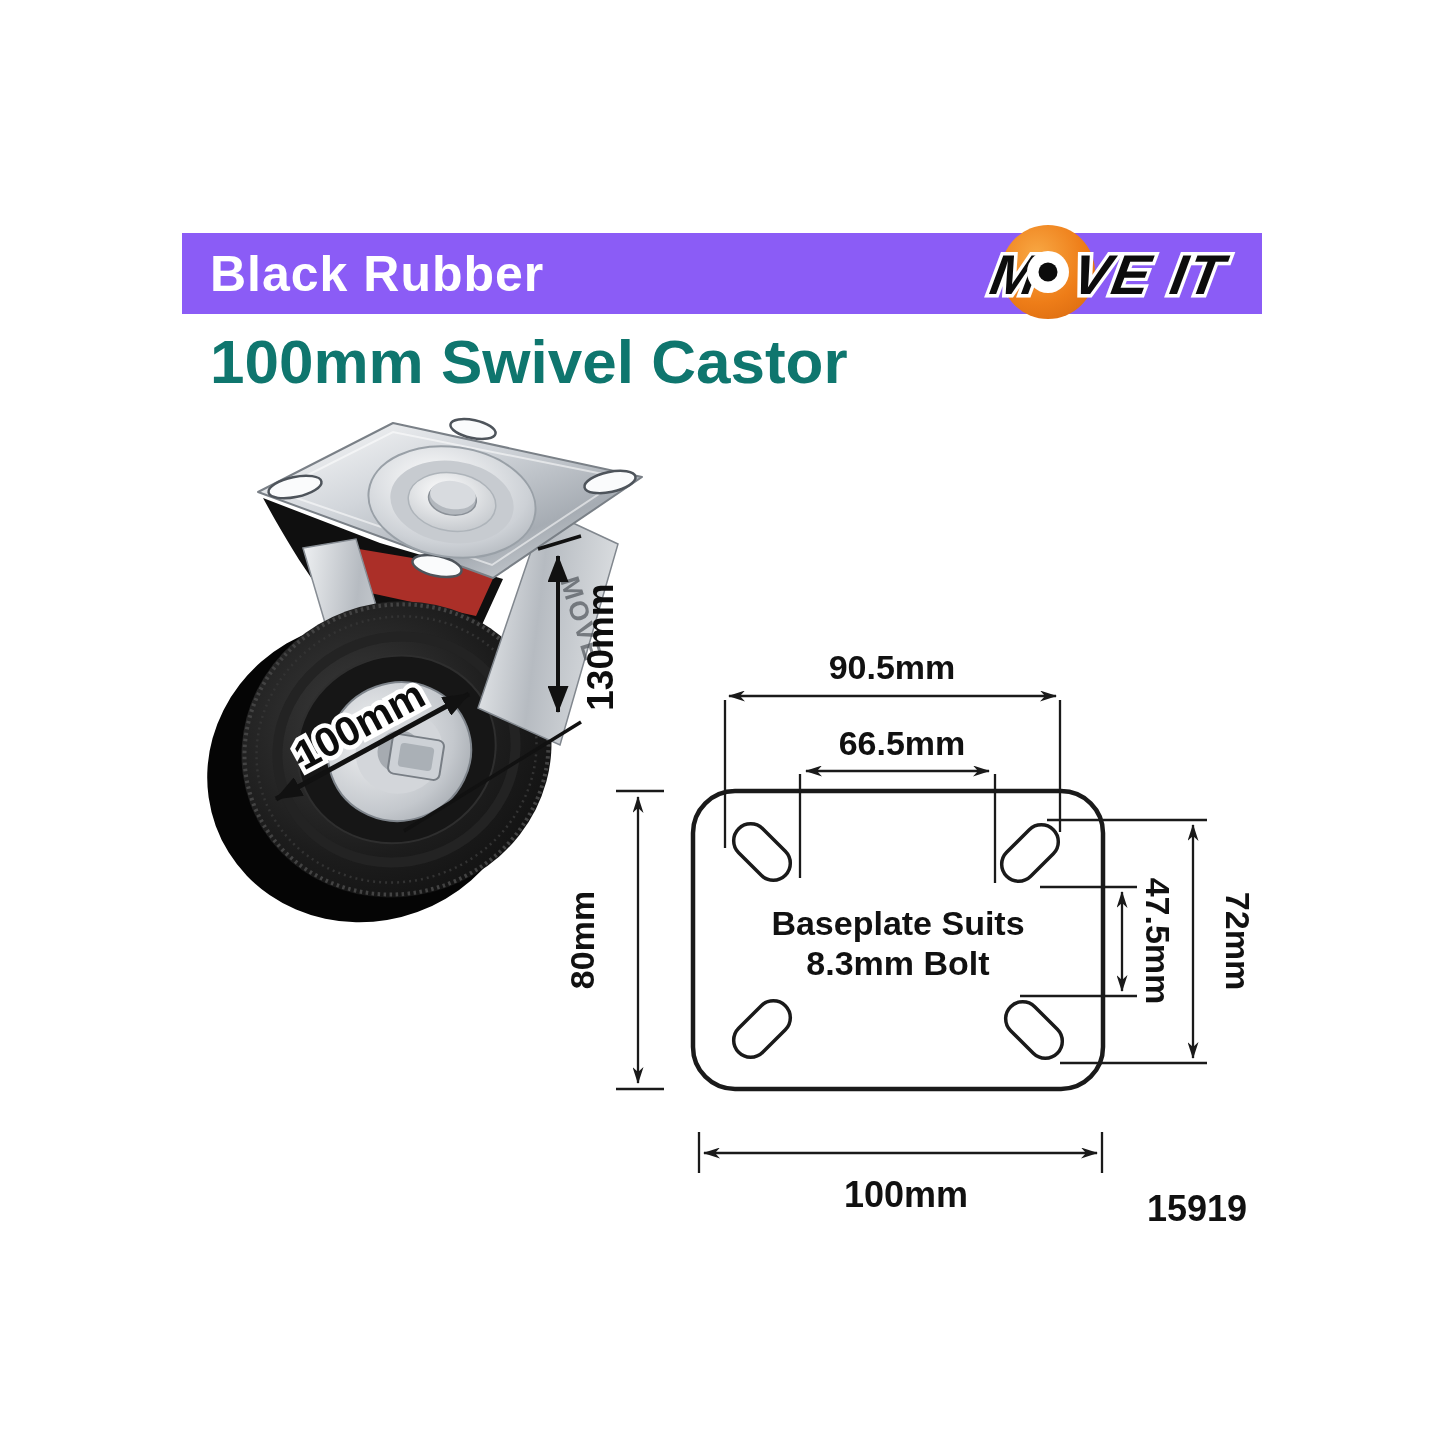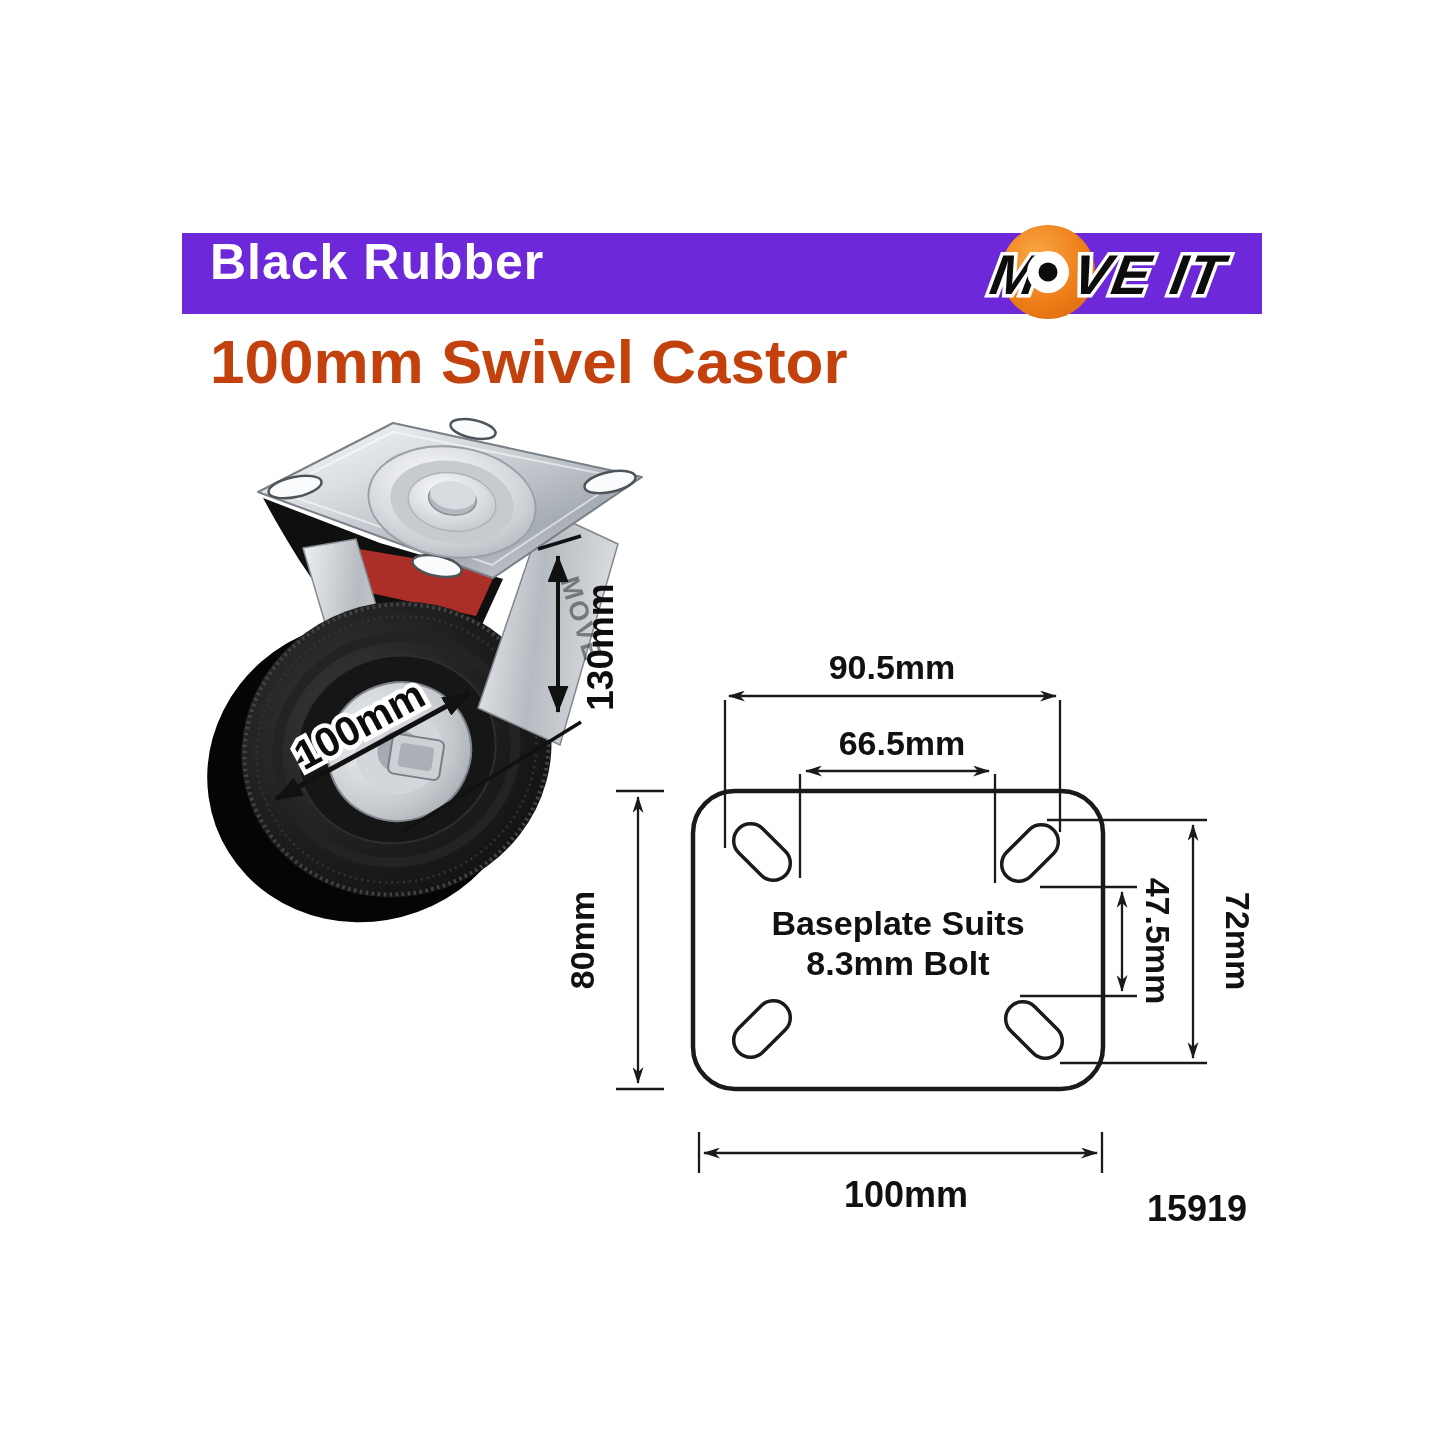--- a/index.html
+++ b/index.html
@@ -2,34 +2,34 @@
 <html><head>
 <meta charset="utf-8">
 <style>
   html,body{margin:0;padding:0;background:#ffffff;}
   .canvas{
     position:relative;width:1445px;height:1445px;background:#ffffff;
     font-family:"Liberation Sans",sans-serif;overflow:hidden;
   }
   .banner{
     position:absolute;left:182px;top:233px;width:1080px;height:81px;
-    background:#6d28d9;display:flex;
+    background:#8b5cf6;display:flex;align-items:center;
   }
   .banner-title{
     color:#ffffff;font-size:50px;font-weight:bold;margin-left:28px;
     letter-spacing:1px;white-space:nowrap;
   }
   .logo-svg{position:absolute;left:940px;top:214px;width:330px;height:118px;}
   .logo-letter{
     font-family:"Liberation Sans",sans-serif;font-size:56px;font-weight:bold;
     font-style:italic;fill:#0c0c0c;stroke:#ffffff;stroke-width:7px;
     paint-order:stroke;letter-spacing:2px;
   }
   .subtitle{
-    position:absolute;left:210px;top:326px;color:#c2410c;
+    position:absolute;left:210px;top:326px;color:#0f766e;
     font-size:62px;font-weight:bold;letter-spacing:0px;white-space:nowrap;
   }
   .art{position:absolute;left:0;top:0;width:1445px;height:1445px;}
   .dim-text{
     font-family:"Liberation Sans",sans-serif;font-weight:bold;font-size:34px;
     fill:#111111;text-anchor:middle;
   }
   .dim-text-lg{
     font-family:"Liberation Sans",sans-serif;font-weight:bold;font-size:36px;
     fill:#111111;text-anchor:middle;

